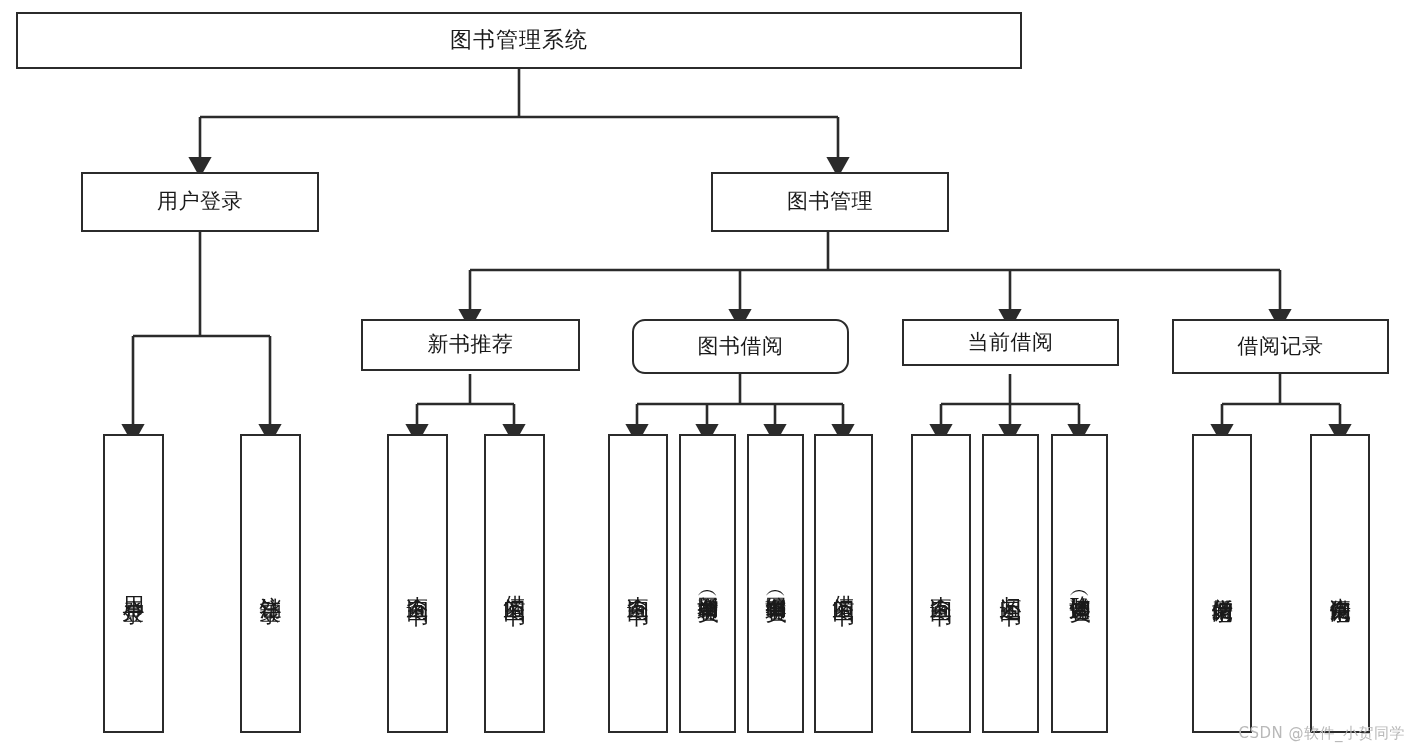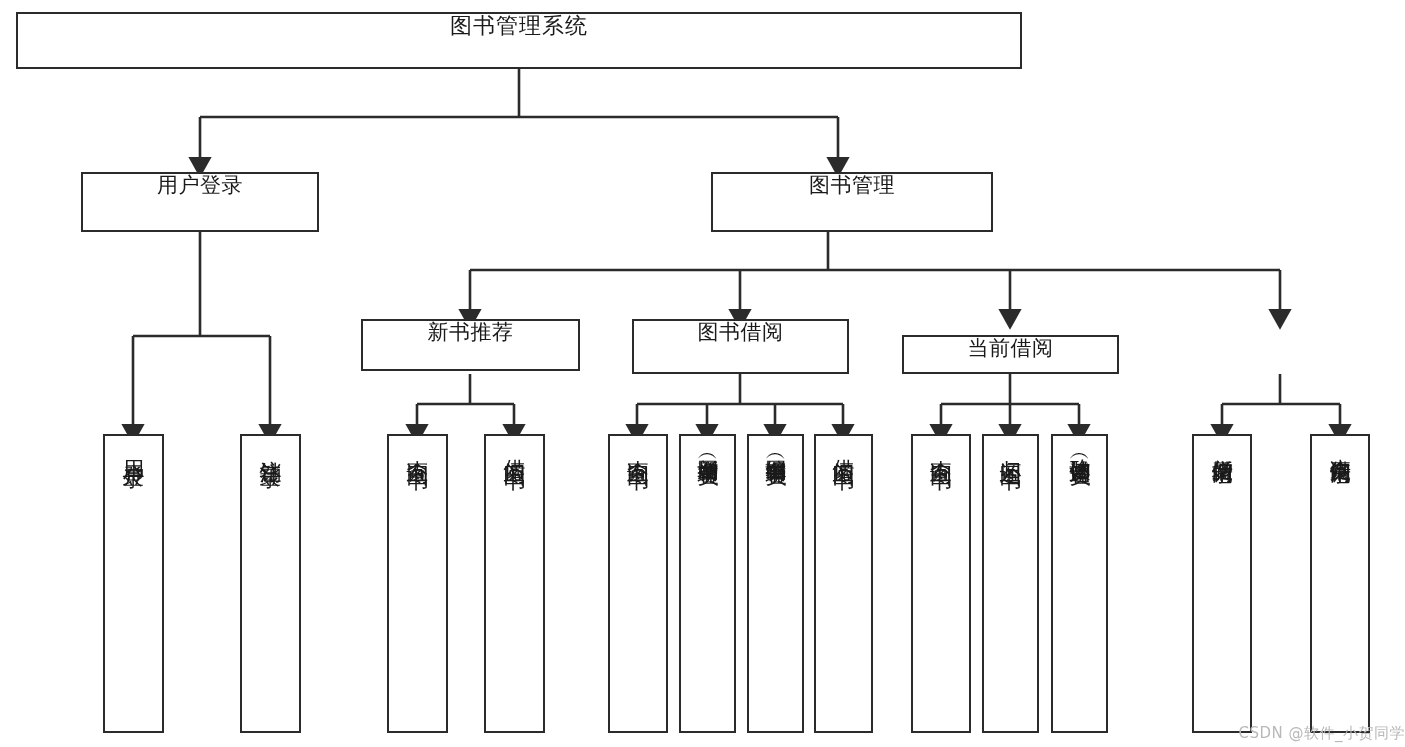--- a/index.html
+++ b/index.html
@@ -25,21 +25,21 @@
     width: 1405px;
     height: 747px;
     pointer-events: none;
   }
   .node {
     position: absolute;
     box-sizing: border-box;
     border: 2.2px solid #2b2b2b;
     background: #ffffff;
     display: flex;
-    align-items: flex-start;
+    align-items: center;
     justify-content: center;
     color: #1a1a1a;
     overflow: hidden;
   }
   .node .label {
     display: block;
     line-height: 1.12;
     text-align: center;
     white-space: pre;
   }
@@ -132,32 +132,35 @@
     </g>
   </svg>
 
   <div class="node horiz root" style="left:16px; top:12px; width:1006px; height:57px;">
     <span class="label">图书管理系统</span>
   </div>
 
   <div class="node horiz" style="left:81px; top:172px; width:238px; height:60px;">
     <span class="label">用户登录</span>
   </div>
-  <div class="node horiz" style="left:711px; top:172px; width:282px; height:60px;">
+  <div class="node horiz" style="left:711px; top:172px; width:238px; height:60px;">
     <span class="label">图书管理</span>
   </div>
 
   <div class="node horiz" style="left:361px; top:319px; width:219px; height:52px;">
     <span class="label">新书推荐</span>
   </div>
-  <div class="node horiz" style="left:632px; top:319px; width:217px; height:55px;">
+  <div class="node horiz" style="left:632px; top:319px; width:217px; height:55px;border-radius:13px;">
     <span class="label">图书借阅</span>
   </div>
-  <div class="node horiz" style="left:902px; top:319px; width:217px; height:39px;margin-top:16px;">
+  <div class="node horiz" style="left:902px; top:319px; width:217px; height:47px;">
     <span class="label">当前借阅</span>
+  </div>
+  <div class="node horiz" style="left:1172px; top:319px; width:217px; height:55px;">
+    <span class="label">借阅记录</span>
   </div>
 
   <div class="node vert" style="left:103px; top:434px; width:61px; height:299px;">
     <span class="label">用户登录</span>
   </div>
   <div class="node vert" style="left:240px; top:434px; width:61px; height:299px;">
     <span class="label">注销登录</span>
   </div>
 
   <div class="node vert" style="left:387px; top:434px; width:61px; height:299px;">

